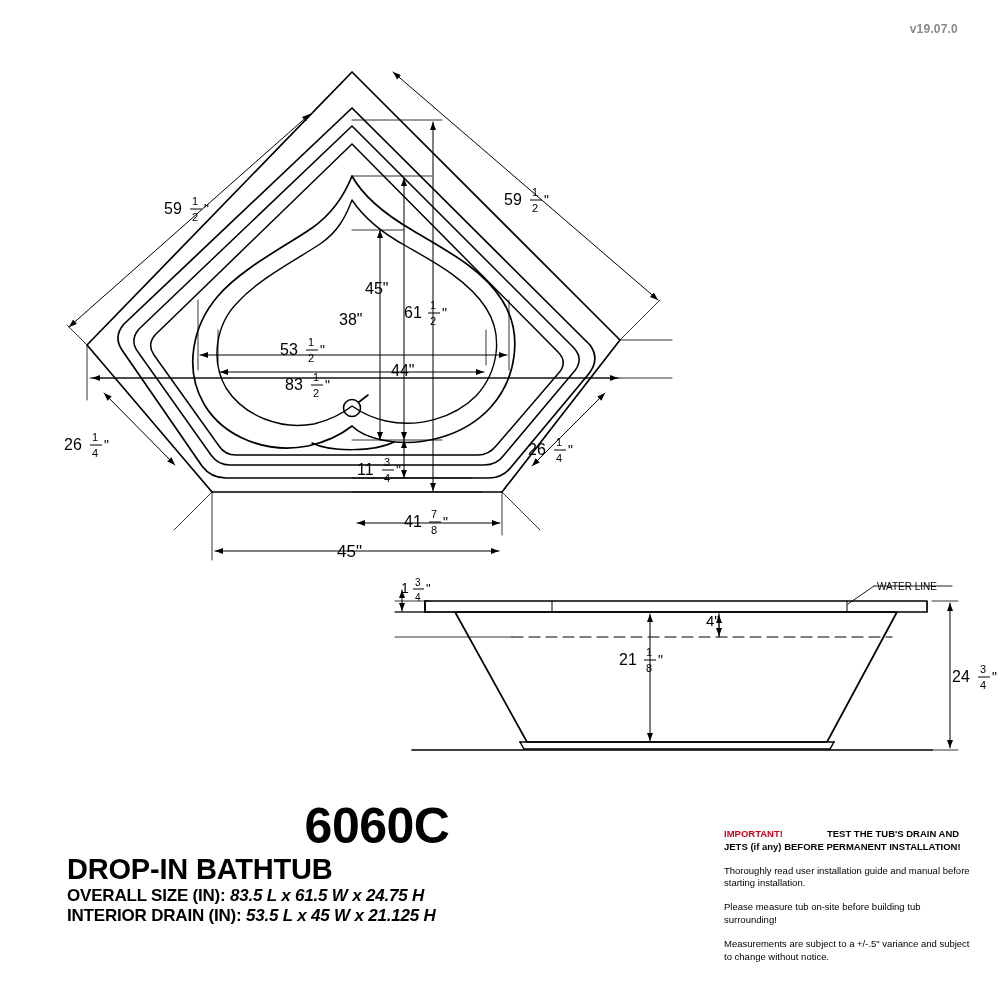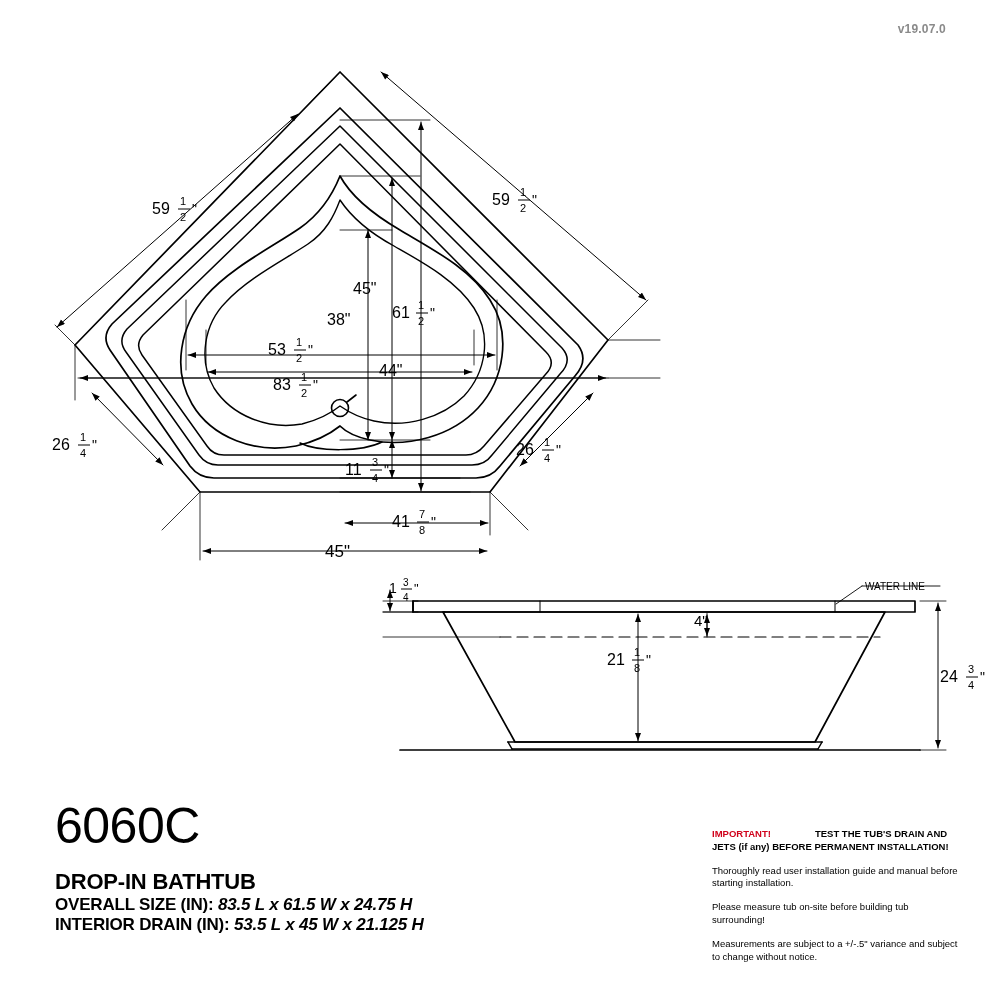--- a/index.html
+++ b/index.html
@@ -10,21 +10,21 @@
   body {
     width: 1000px;
     height: 1000px;
     position: relative;
     font-family: "Liberation Sans", sans-serif;
     color: #000000;
     overflow: hidden;
   }
   #sheet {
     position: absolute;
-    left: 0; top: 0;
+    left: 12px; top: 0;
     width: 960px; height: 1000px;
   }
   .version {
     position: absolute;
     right: 14px;
     top: 22px;
     font-size: 12px;
     font-weight: bold;
     color: #8a8a8a;
     letter-spacing: 0.2px;
@@ -38,28 +38,29 @@
   }
   
   .title-block {
     position: absolute;
     left: 55px;
     top: 800px;
     width: 620px;
   }
   .model {
     font-size: 50px;
-    font-weight: normal;
+    font-weight: bold;
     letter-spacing: -0.5px;
     line-height: 1.05;
+    text-align: center;
   }
   .subtitle {
-    font-size: 22px;
-    font-weight: bold;
-    margin-top: 16px;
+    font-size: 29px;
+    font-weight: bold;
+    margin-top: 0;
     letter-spacing: -0.2px;
   }
   .spec {
     font-size: 17px;
     font-weight: bold;
     margin-top: 0;
     letter-spacing: -0.2px;
   }
   .spec em {
     font-style: italic;

